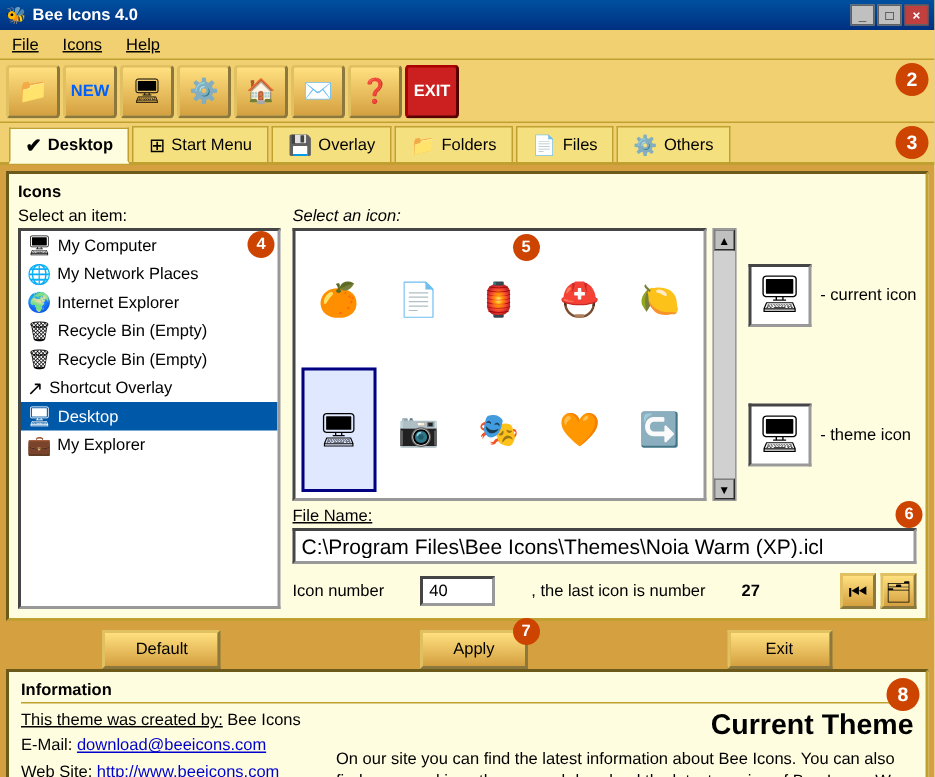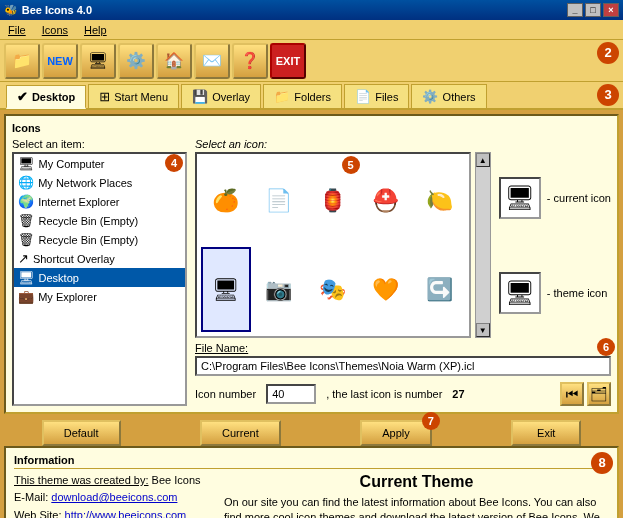--- a/index.html
+++ b/index.html
@@ -254,28 +254,28 @@
       margin: 4px 0 2px 0;
     }
     #file-name-label {
       font-size: 11px;
       margin-bottom: 2px;
     }
     #file-name-input {
       width: 100%;
       border: 2px inset #999;
       padding: 2px 4px;
-      font-size: 11px;
+      font-size: 14px;
       background: white;
     }
     
     #icon-number-row {
       display: flex;
       align-items: center;
-      gap: 10px;
+      gap: 24px;
       margin-top: 4px;
     }
     #icon-number-input {
       width: 50px;
       border: 2px inset #999;
       padding: 2px 4px;
       font-size: 11px;
     }
     .small-tool-btn {
       width: 24px;
@@ -312,23 +312,23 @@
       padding: 6px 8px;
     }
     #info-title {
       font-size: 11px;
       font-weight: bold;
       margin-bottom: 4px;
       border-bottom: 1px solid #c0a030;
       padding-bottom: 2px;
     }
     #current-theme-title {
-      font-size: 16px;
-      font-weight: bold;
-      text-align: center;
+      font-size: 19px;
+      font-weight: bold;
+      text-align: right;
       margin-bottom: 4px;
     }
     .info-line {
       font-size: 11px;
       margin-bottom: 2px;
       line-height: 1.4;
     }
     .info-link {
       color: #0000cc;
       text-decoration: underline;
@@ -520,21 +520,20 @@
           <div class="small-tool-btn">⏮</div>
           <div class="small-tool-btn">🗂</div>
         </div>
       </div>
     </div>
   </div>
 </div>
 
 <div id="action-buttons">
   <button class="action-btn">Default</button>
-  <button class="action-btn">Current</button>
   <div style="position:relative;display:inline-block;">
     <button class="action-btn">Apply</button>
     <div class="badge" style="top:-8px;right:-8px;background:#cc4400;font-size:11px;width:18px;height:18px;line-height:18px;">7</div>
   </div>
   <button class="action-btn">Exit</button>
 </div>
 
 <div id="info-section" style="position:relative;">
   <div id="info-title">Information</div>
   <div id="info-body">

